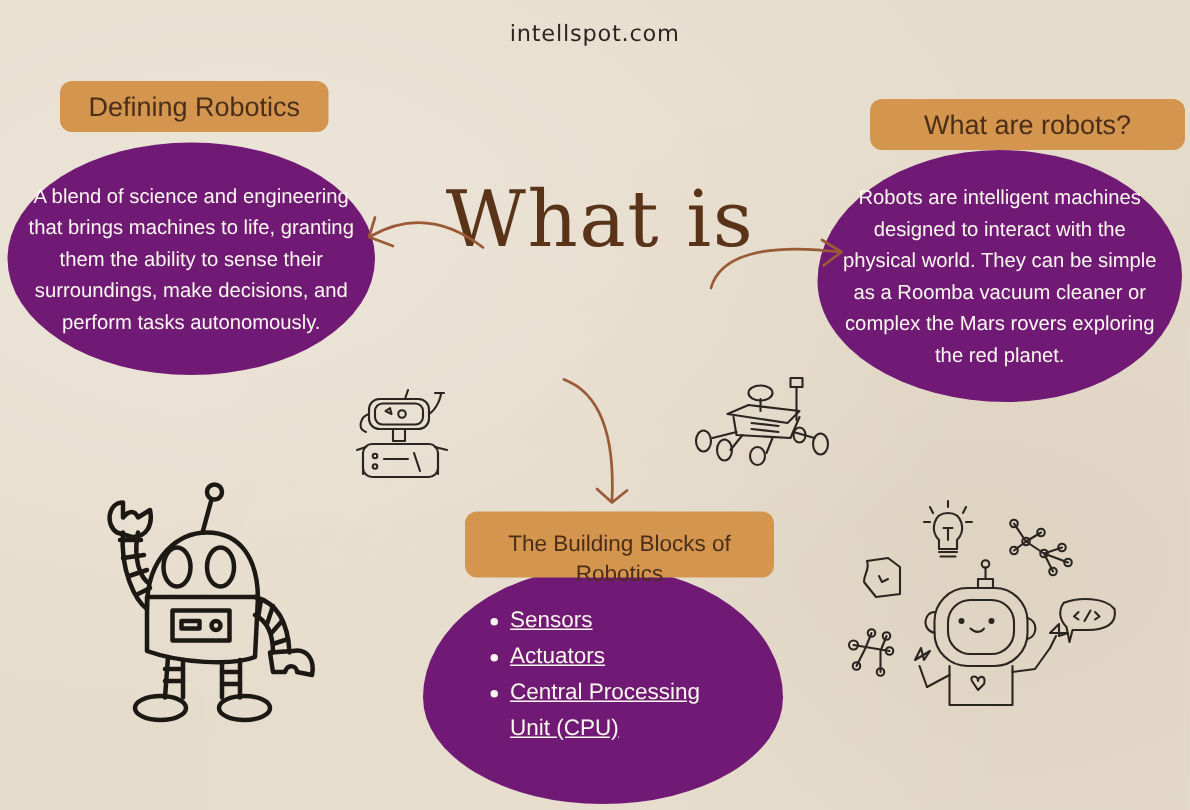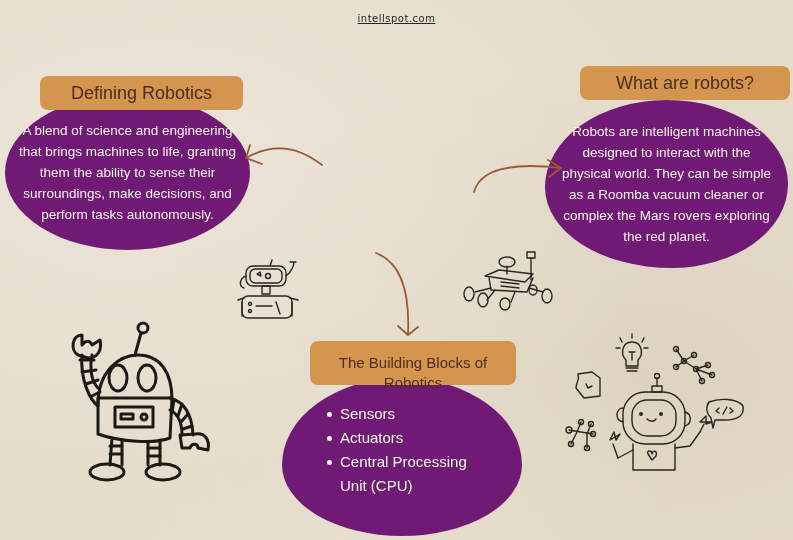--- a/index.html
+++ b/index.html
@@ -10,38 +10,38 @@
     background-image:
       radial-gradient(ellipse at 20% 30%, rgba(255,255,255,0.25), transparent 60%),
       radial-gradient(ellipse at 80% 70%, rgba(200,185,160,0.25), transparent 60%),
       radial-gradient(ellipse at 50% 90%, rgba(255,250,240,0.2), transparent 50%);
     font-family: "DejaVu Sans", sans-serif;
     color: #3d2a1a;
   }
   .abs { position: absolute; }
   .site {
     top: 13px; left: 0; width: 793px; text-align: center;
-    font-size: 10px; letter-spacing: 0.5px; color: #2a2520; text-decoration: underline;
+    font-size: 15px; letter-spacing: 0.5px; color: #2a2520;
   }
   .tag {
     background: #d4954f;
     border-radius: 8px;
     color: #4a2e18;
     text-align: center;
     font-family: "Liberation Sans", sans-serif;
     z-index: 2;
   }
   .blob {
     background: #701a75;
     color: #fbf6ee;
     text-align: center;
     font-family: "Liberation Sans", sans-serif;
     display: flex; align-items: center; justify-content: center;
   }
-  .tag-define { left: 40px; top: 76px; width: 203px; height: 34px; font-size: 18px; line-height: 34px; }
+  .tag-define { left: 40px; top: 54px; width: 179px; height: 34px; font-size: 18px; line-height: 34px; }
   .blob-define {
     left: 5px; top: 95px; width: 245px; height: 155px; border-radius: 50%;
     font-size: 13.5px; line-height: 21px; padding: 0 14px;
   }
   .tag-what { left: 580px; top: 66px; width: 210px; height: 34px; font-size: 18px; line-height: 34px; }
   .blob-what {
     left: 545px; top: 100px; width: 243px; height: 168px;
     border-radius: 50% 50% 48% 52% / 52% 50% 50% 48%;
     font-size: 13.5px; line-height: 21px; padding: 0 12px;
   }
@@ -53,39 +53,40 @@
   .tag-build {
     left: 310px; top: 341px; width: 206px; height: 44px; font-size: 15px; line-height: 20px;
     padding-top: 12px;
   }
   .blob-build {
     left: 282px; top: 378px; width: 240px; height: 158px;
     border-radius: 50% 50% 50% 50% / 55% 55% 45% 45%;
     align-items: flex-start; justify-content: flex-start;
     padding: 24px 0 0 58px; text-align: left;
   }
-  .blob-build ul { list-style: none; }
+  .blob-build ul { list-style: none; text-decoration: underline; }
   .blob-build li {
     font-size: 15px; line-height: 24px; position: relative; padding-left: 0;
   }
   .blob-build li::before {
     content: ""; position: absolute; left: -13px; top: 10px;
     width: 5px; height: 5px; border-radius: 50%; background: #fbf6ee;
   }
   svg.icon { position: absolute; overflow: visible; }
   .stroke { fill: none; stroke: #1c1814; stroke-width: 3; stroke-linecap: round; stroke-linejoin: round; }
   .thin { fill: none; stroke: #2a2520; stroke-width: 1.4; stroke-linecap: round; stroke-linejoin: round; }
   .arrow { fill: none; stroke: #9a5a36; stroke-width: 1.8; stroke-linecap: round; stroke-linejoin: round; }
 </style>
 </head>
 <body>
 
 <div class="abs site">intellspot.com</div>
 
 <div class="abs title">
+  <div>What is</div>
 </div>
 
 <div class="abs blob blob-define">
   <span>A blend of science and engineering that brings machines to life, granting them the ability to sense their surroundings, make decisions, and perform tasks autonomously.</span>
 </div>
 <div class="abs tag tag-define">Defining Robotics</div>
 
 <div class="abs blob blob-what">
   <span>Robots are intelligent machines designed to interact with the physical world. They can be simple as a Roomba vacuum cleaner or complex the Mars rovers exploring the red planet.</span>
 </div>

